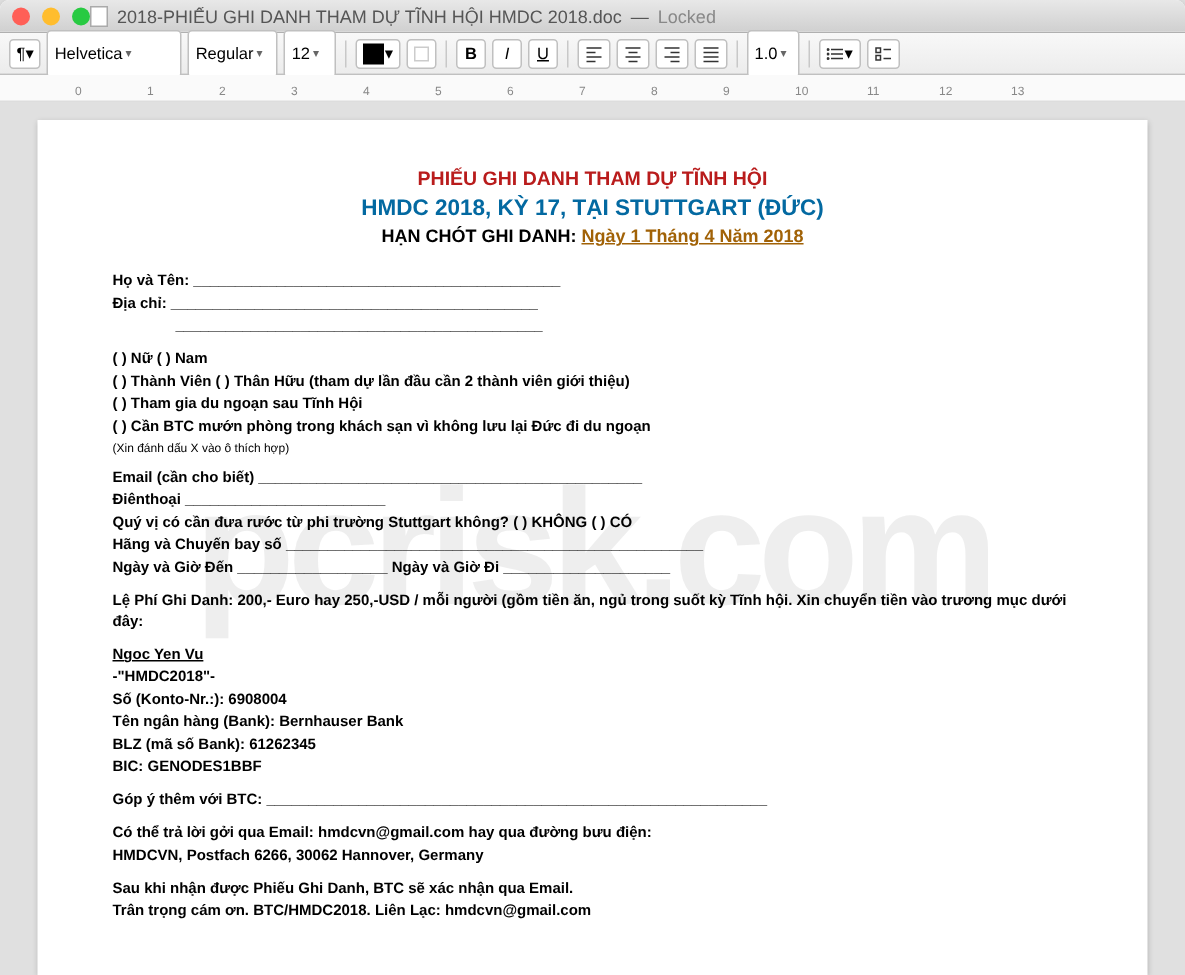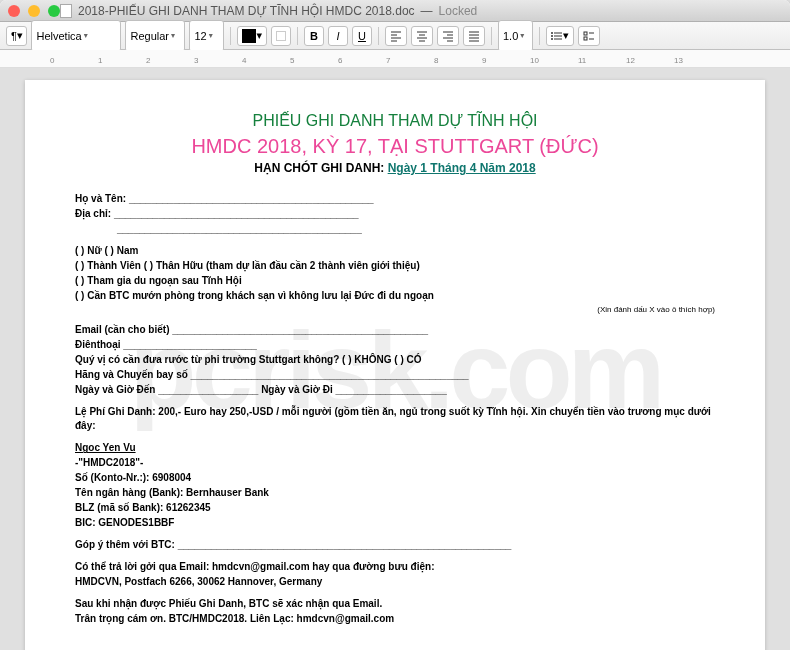--- a/index.html
+++ b/index.html
@@ -27,28 +27,28 @@
 .ruler { height: 18px; background: #fafafa; border-bottom: 1px solid #ddd; display: flex; align-items: flex-end; font-size: 8px; color: #888; padding-left: 50px; position: relative; }
 .ruler-mark { position: absolute; bottom: 2px; }
 
 .page-area { flex: 1; background: #e0e0e0; overflow: auto; padding: 12px 0 0 0; }
 .page { width: 740px; min-height: 570px; background: #fff; margin: 0 auto; box-shadow: 0 1px 4px rgba(0,0,0,0.2); padding: 30px 50px; position: relative; }
 
 .watermark { position: absolute; top: 50%; left: 50%; transform: translate(-50%, -50%); font-size: 110px; font-weight: bold; color: rgba(200,200,200,0.3); pointer-events: none; white-space: nowrap; letter-spacing: -5px; }
 
 .doc-content { font-size: 10px; color: #000; line-height: 1.4; position: relative; }
 .header-block { text-align: center; margin-bottom: 15px; }
-.title1 { color: #15803d; font-weight: normal; font-size: 16px; }
-.title2 { color: #ec4899; font-weight: normal; font-size: 20px; }
+.title1 { color: #b91c1c; font-weight: bold; font-size: 13px; }
+.title2 { color: #0369a1; font-weight: bold; font-size: 15px; }
 .sub { font-size: 9px; font-weight: bold; }
 .deadline { font-size: 12px; font-weight: bold; }
-.deadline-date { color: #0f766e; text-decoration: underline; margin-top: 12px; }
+.deadline-date { color: #a16207; text-decoration: underline; margin-top: 12px; }
 
 .field-line { margin: 1px 0; font-weight: bold; }
-.small-note { font-size: 8px; font-weight: normal; text-align: right; }
+.small-note { font-size: 8px; font-weight: normal; }
 .section-gap { margin-top: 8px; }
 
 svg.icon { width: 12px; height: 12px; }
 </style>
 </head>
 <body>
 
 <div class="window">
 
   <div class="titlebar">

